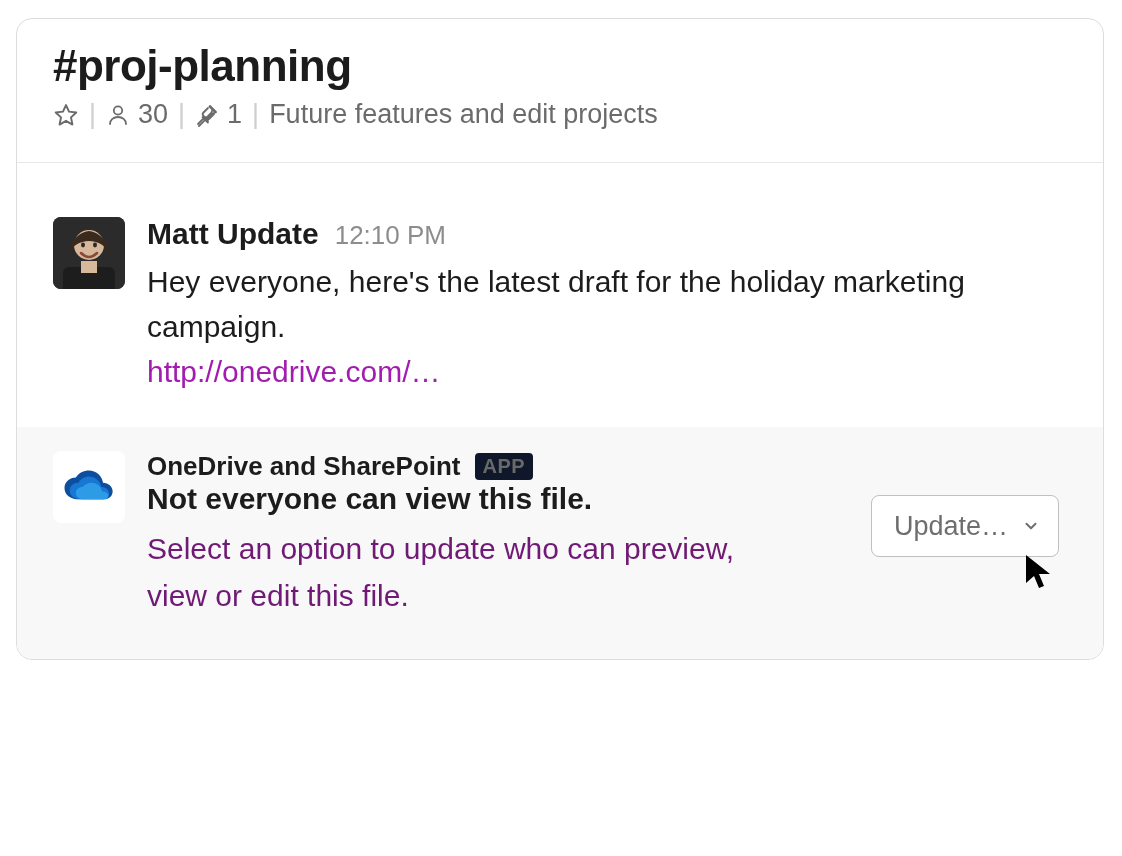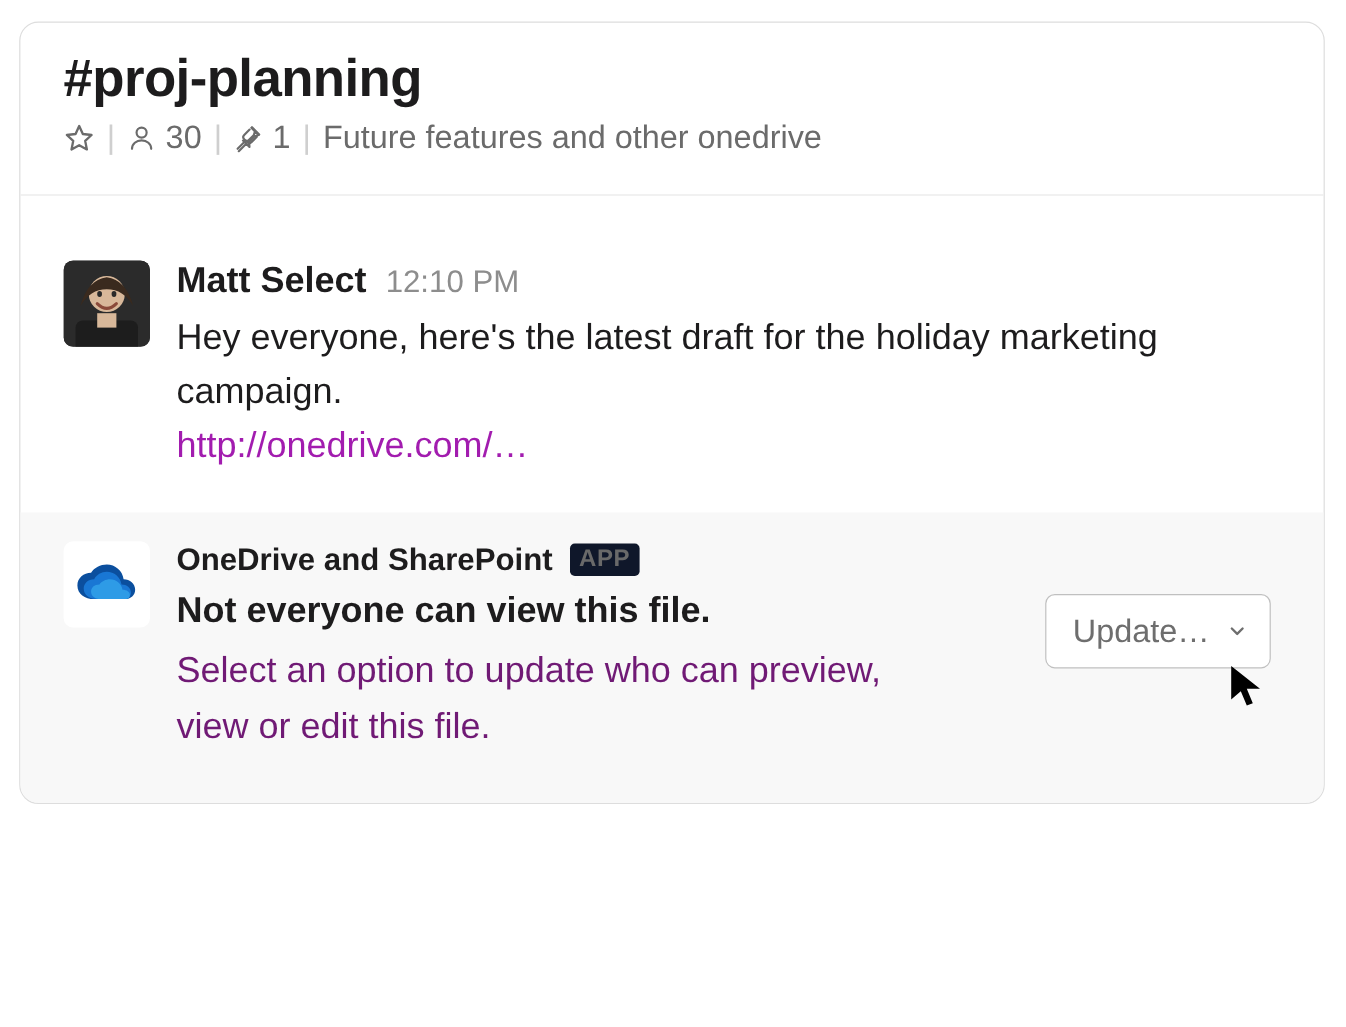--- a/index.html
+++ b/index.html
@@ -103,21 +103,21 @@
     .app-name { font-size: 26px; font-weight: 800; color:#1d1c1d; }
     .app-badge {
       font-size: 20px;
       font-weight: 600;
       color: #696969;
       background: #0f172a;
       border-radius: 4px;
       padding: 2px 8px;
       letter-spacing: 0.5px;
     }
-    .att-title { font-size: 30px; font-weight: 800; margin-top: 10px; color:#1d1c1d; }
+    .att-title { font-size: 30px; font-weight: 800; color:#1d1c1d; }
     .att-desc { font-size: 30px; line-height: 1.55; color:#701a75; margin-top: 10px; max-width: 640px; }
     .dropdown {
       position: absolute;
       right: 44px;
       top: 68px;
       width: 188px;
       height: 62px;
       background: #fff;
       border: 1px solid #c0c0c0;
       border-radius: 8px;
@@ -163,41 +163,41 @@
       <span class="meta-icon">
         <svg width="24" height="26" viewBox="0 0 24 24" fill="none" stroke="#6b6b6b" stroke-width="1.8" stroke-linecap="round" stroke-linejoin="round">
             <path d="M14.5 3.5l6 6-3.2 1.1-4.7 4.7.3 4.2-2.7-2.7L4 23l6.2-6.2-2.7-2.7 4.2.3 4.7-4.7 1.1-3.2-3-3z" transform="rotate(0 12 12)"></path>
             <path d="M15 3l6 6"></path>
             <path d="M9.5 14.5L3 21"></path>
             <path d="M13 5l-4.5 4.5c-1 1-1 2.5 0 3.5l2.5 2.5c1 1 2.5 1 3.5 0L19 11"></path>
           </svg>
       </span>
       <span>1</span>
       <span class="divider">|</span>
-      <span class="topic">Future features and other onedrive</span>
+      <span class="topic">Future features and edit projects</span>
     </div>
   </div>
 
   <div class="body">
     <div class="msg">
       <div class="avatar">
         <svg viewBox="0 0 72 72">
           <rect width="72" height="72" fill="#2b2b2b"></rect>
           <circle cx="36" cy="28" r="15" fill="#d8b89a"></circle>
           <path d="M14 38 Q20 16 36 14 Q52 16 58 38 Q50 24 36 24 Q22 24 14 38 Z" fill="#3a2a1e"></path>
           <ellipse cx="30" cy="28" rx="2" ry="2.4" fill="#2a2a2a"></ellipse>
           <ellipse cx="42" cy="28" rx="2" ry="2.4" fill="#2a2a2a"></ellipse>
           <path d="M28 36 Q36 44 44 36" stroke="#8a4a3a" stroke-width="2.5" fill="none" stroke-linecap="round"></path>
           <rect x="10" y="50" width="52" height="30" rx="6" fill="#1d1d1d"></rect>
           <rect x="28" y="44" width="16" height="12" fill="#d8b89a"></rect>
         </svg>
       </div>
       <div class="msg-content">
         <div class="msg-head">
-          <span class="msg-author">Matt Select</span>
+          <span class="msg-author">Matt Update</span>
           <span class="msg-time">12:10 PM</span>
         </div>
         <div class="msg-text">Hey everyone, here's the latest draft for the holiday marketing campaign.</div>
         <div class="msg-link">http://onedrive.com/…</div>
       </div>
     </div>
 
     <div class="attachment">
       <div class="app-icon">
         <svg viewBox="0 0 64 40">

